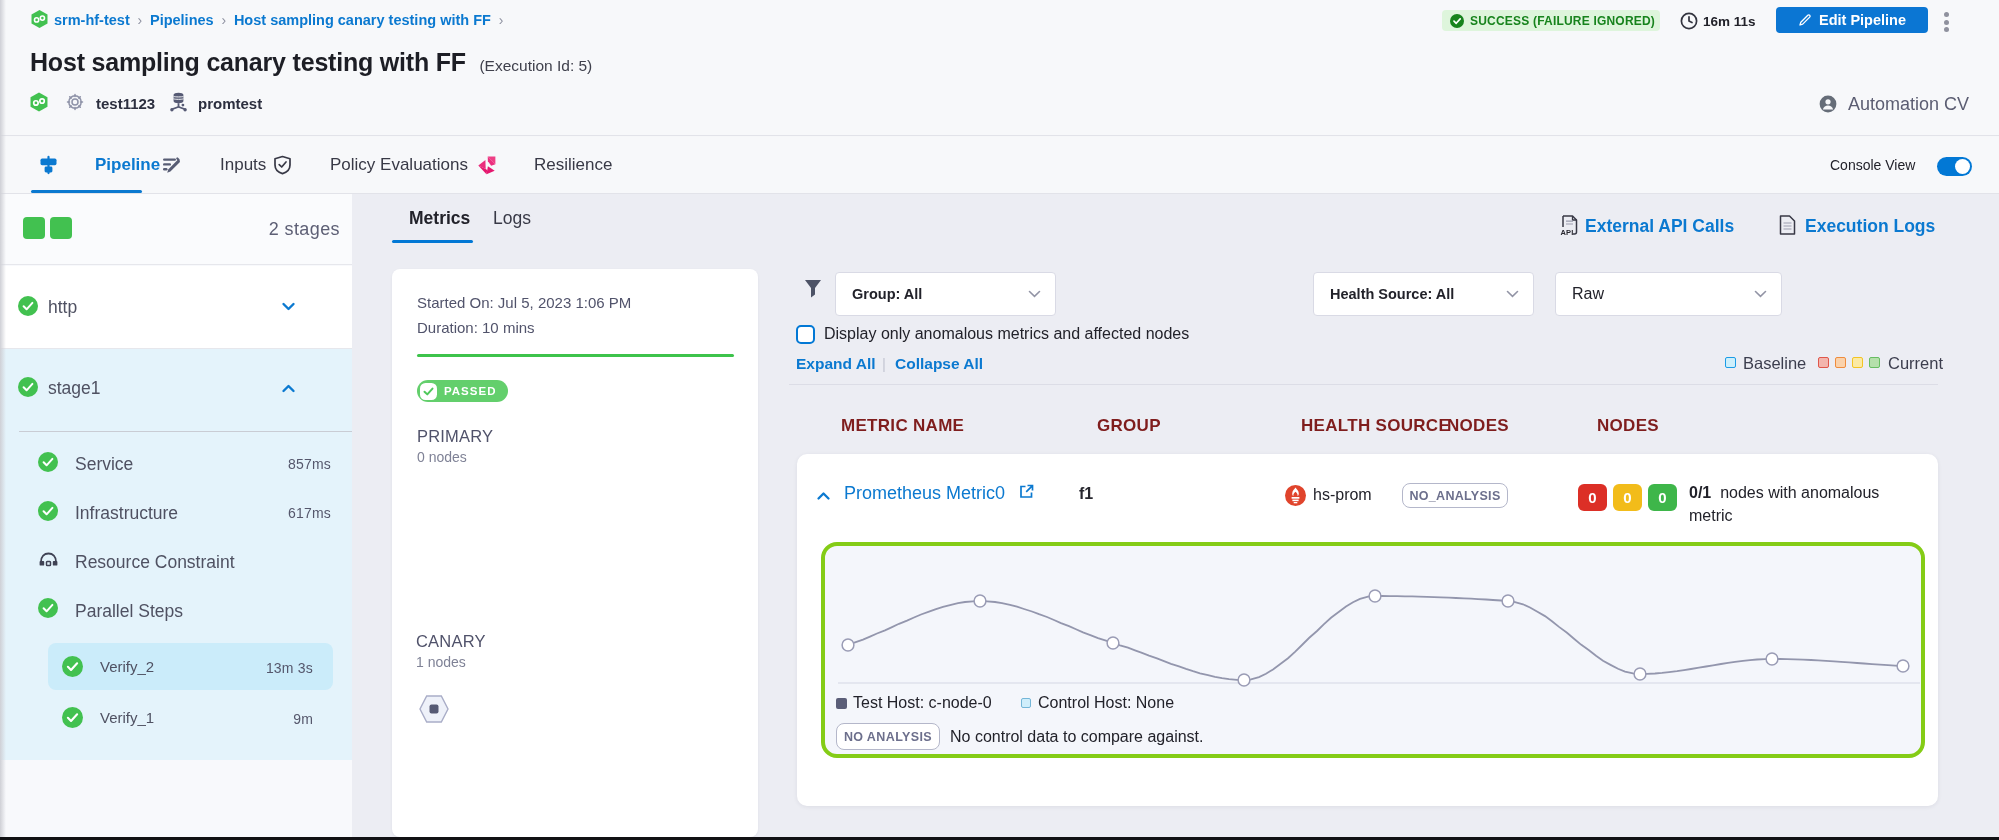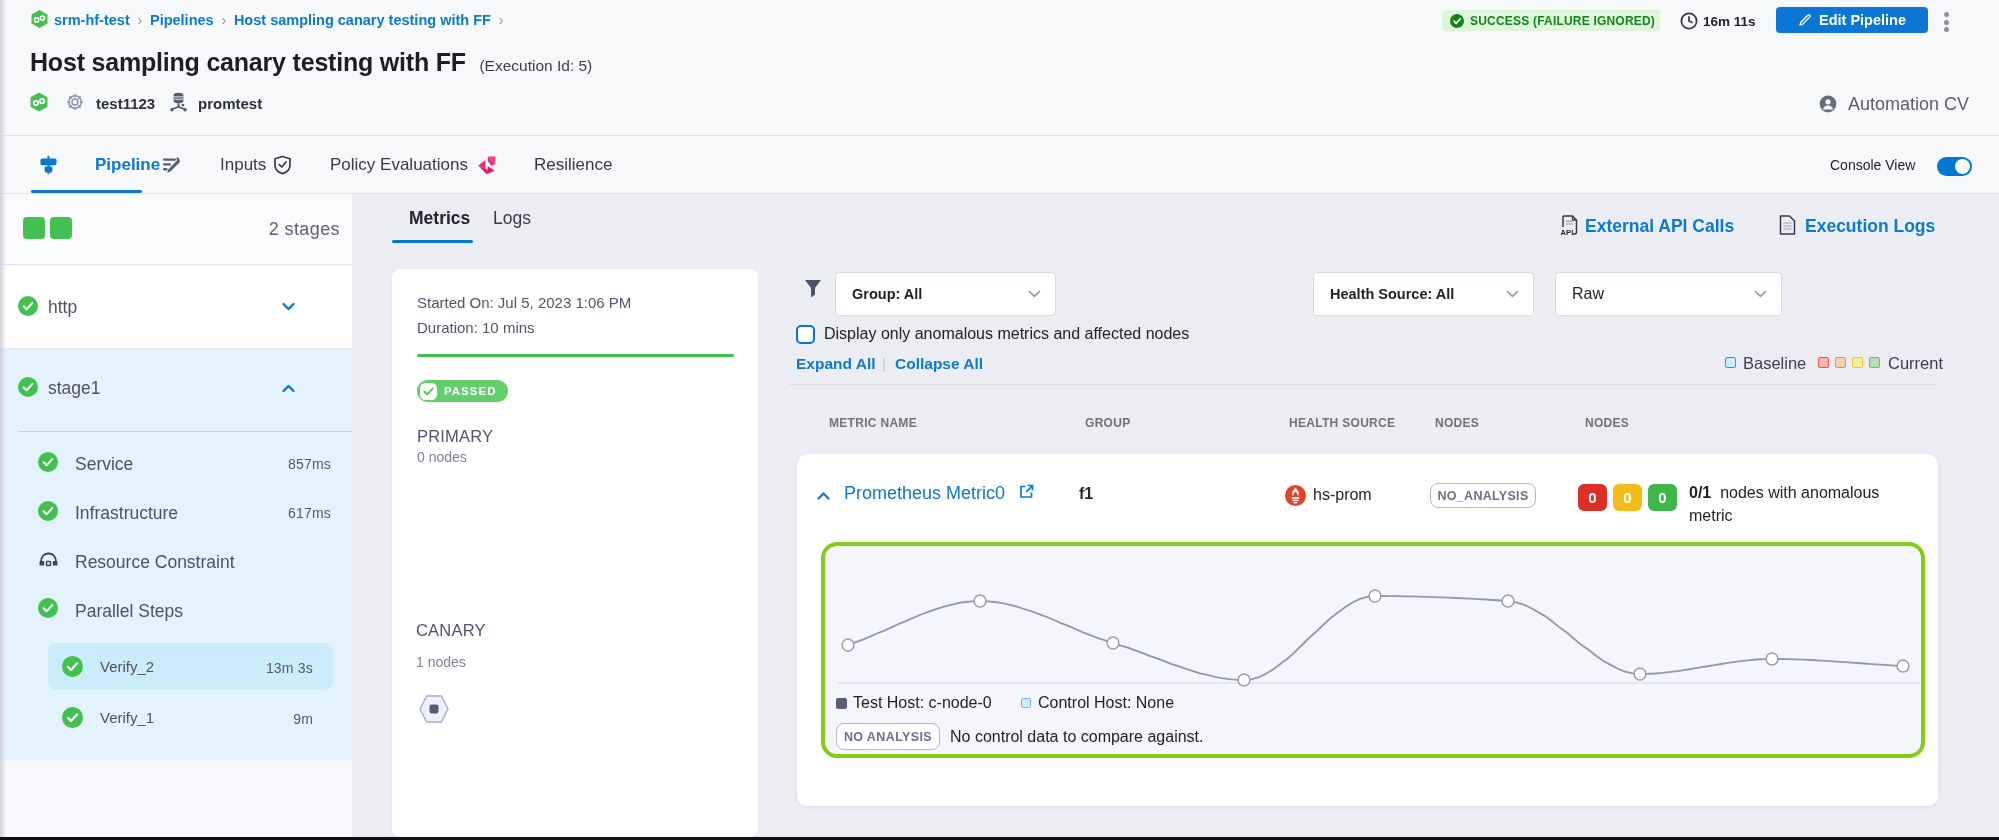--- a/index.html
+++ b/index.html
@@ -51,21 +51,21 @@
 .groupsub { font-size:14px; color:#7f8296; }
 
 .biglink { font-size:17.5px; font-weight:700; color:#0b79d0; }
 
 .dd { position:absolute; top:78px; height:44px; background:#fff; border:1px solid #d9dae5; border-radius:4px; display:flex; align-items:center; justify-content:space-between; padding:0 14px 0 16px; }
 .dd b { font-size:14.5px; color:#22222a; font-weight:600;}
 
 .legsq { position:absolute; width:11px; height:11px; border-radius:2px; top:163px; }
 .legtxt { font-size:16.5px; color:#3c3e4e; top:160px; }
 
-.th { font-size:12px; font-weight:700; color:#737373; letter-spacing:0.3px; top:222px; }
+.th { font-size:17px; font-weight:700; color:#7f1d1d; letter-spacing:0.3px; top:222px;margin-left:12px; }
 
 #metcard { left:445px; top:260px; width:1141px; height:352px; background:#fff; border-radius:10px; box-shadow:0 1px 4px rgba(40,41,61,0.08); }
 #chartpanel { left:24px; top:88px; width:1104px; height:216px; background:#f4f6fb; border:4px solid #84cc16; border-radius:16px; }
 .noanalysis { border:1px solid #b4b7ca; border-radius:8px; color:#6c6f8c; font-weight:700; display:flex; align-items:center; justify-content:center; background:#fff;}
 .riskbox { position:absolute; top:30px; width:29px; height:27px; border-radius:6px; color:#fff; font-size:15px; font-weight:700; text-align:center; line-height:27px; }
 
 #blackbar { left:0; top:837px; width:1999px; height:3px; background:#111114; }
 #leftedge { left:0; top:0; width:6px; height:837px; background:linear-gradient(to right,#cfd0d6,rgba(246,247,249,0)); }
 </style>
 </head>
@@ -273,21 +273,21 @@
     <div id="greenline" class="abs"></div>
     <div id="passedpill" class="abs">
       <svg style="margin-left:3px" width="17" height="17" viewBox="0 0 17 17">
         <rect x="0" y="0" width="17" height="17" rx="5.5" fill="#fff"></rect>
         <path d="M4.5 8.7 L7.3 11.4 L12.5 5.6" fill="none" stroke="#4fc95b" stroke-width="2" stroke-linecap="round" stroke-linejoin="round"></path>
       </svg>
       <b>PASSED</b>
     </div>
     <div class="grouphead abs" style="left:25px;top:158px">PRIMARY</div>
     <div class="groupsub abs" style="left:25px;top:180px">0 nodes</div>
-    <div class="grouphead abs" style="left:24px;top:352px">CANARY</div>
+    <div class="grouphead abs" style="left:24px;top:363px">CANARY</div>
     <div class="groupsub abs" style="left:24px;top:385px">1 nodes</div>
     <svg class="abs" style="left:27px;top:426px" width="30" height="28" viewBox="0 0 30 28">
       <polygon points="7.7,1 22.3,1 29,14 22.3,27 7.7,27 1,14" fill="#eef1f9" stroke="#a9adc7" stroke-width="1.4"></polygon>
       <rect x="10.5" y="9.5" width="9" height="9" rx="2" fill="#565a74"></rect>
     </svg>
   </div>
 
   <svg class="abs" style="left:1208px;top:21px" width="19" height="21" viewBox="0 0 19 21">
     <path d="M3 1 H12.5 L16.5 5 V17 C16.5 18.1 15.6 19 14.5 19 H13 M3 1 V12" fill="none" stroke="#383946" stroke-width="1.5" stroke-linejoin="round"></path>
     <path d="M12.5 1 V5 H16.5" fill="none" stroke="#383946" stroke-width="1.3" stroke-linejoin="round"></path>
@@ -358,21 +358,21 @@
     <div class="abs" style="left:282px;top:31px;font-size:16px;font-weight:600;color:#26262e">f1</div>
 
     <svg class="abs" style="left:488px;top:31px" width="21" height="21" viewBox="0 0 21 21">
       <circle cx="10.5" cy="10.5" r="10.5" fill="#e0442c"></circle>
       <path d="M10.5 2.6 C11.4 4.6 13.8 5.6 13.8 8.4 C13.8 9.8 13.2 10.6 12.6 11 C12.8 9.4 12.1 8.2 10.5 6.8 C9 8.2 8.1 9.4 8.4 11 C7.7 10.6 7.2 9.8 7.2 8.4 C7.2 5.6 9.6 4.6 10.5 2.6 Z" fill="#fff"></path>
       <rect x="6.6" y="12" width="7.8" height="1.7" fill="#fff"></rect>
       <rect x="7.4" y="14.6" width="6.2" height="1.6" fill="#fff"></rect>
       <rect x="8.7" y="17" width="3.6" height="1.3" fill="#fff"></rect>
     </svg>
     <div class="abs" style="left:516px;top:32px;font-size:16px;color:#22222a">hs-prom</div>
-    <div class="noanalysis abs" style="left:633px;top:29px;width:106px;height:25px;font-size:12.5px;letter-spacing:0.3px">NO_ANALYSIS</div>
+    <div class="noanalysis abs" style="left:605px;top:29px;width:106px;height:25px;font-size:12.5px;letter-spacing:0.3px">NO_ANALYSIS</div>
     <div class="riskbox" style="left:781px;background:#dc2f26">0</div>
     <div class="riskbox" style="left:816px;background:#f2bc1a">0</div>
     <div class="riskbox" style="left:851px;background:#3eb64a">0</div>
     <div class="abs" style="left:892px;top:27px;font-size:16px;color:#22222a;line-height:23px;width:230px"><b>0/1</b>&nbsp; nodes with anomalous metric</div>
 
     <div id="chartpanel" class="abs">
       <svg width="1102" height="214" viewBox="0 0 1102 214">
         <line x1="13" y1="137" x2="1095" y2="137" stroke="#d4d7e4" stroke-width="1"></line>
         <path d="M 23,99.0 L 30,96.4 L 38,93.6 L 45,90.6 L 52,87.5 L 60,84.3 L 67,81.1 L 74,77.8 L 82,74.6 L 89,71.5 L 96,68.5 L 104,65.7 L 111,63.1 L 118,60.8 L 126,58.9 L 133,57.2 L 140,56.0 L 148,55.3 L 155,55.0 L 162,55.3 L 170,56.0 L 177,57.2 L 185,58.8 L 192,60.7 L 199,63.0 L 207,65.5 L 214,68.2 L 222,71.0 L 229,74.0 L 236,77.1 L 244,80.2 L 251,83.3 L 258,86.4 L 266,89.3 L 273,92.1 L 281,94.7 L 288,97.0 L 295,99.3 L 303,101.7 L 310,104.3 L 317,106.9 L 324,109.6 L 332,112.4 L 339,115.1 L 346,117.8 L 354,120.4 L 361,122.9 L 368,125.2 L 375,127.3 L 383,129.2 L 390,130.8 L 397,132.2 L 404,133.2 L 412,133.8 L 419,134.0 L 426,133.3 L 434,131.1 L 441,127.8 L 448,123.4 L 455,118.2 L 463,112.2 L 470,105.8 L 477,99.0 L 484,92.0 L 492,85.0 L 499,78.2 L 506,71.8 L 514,65.8 L 521,60.6 L 528,56.2 L 535,52.9 L 543,50.7 L 550,50.0 L 557,50.0 L 565,50.1 L 572,50.2 L 580,50.3 L 587,50.4 L 594,50.6 L 602,50.8 L 609,51.1 L 616,51.3 L 624,51.6 L 631,52.0 L 639,52.3 L 646,52.7 L 653,53.1 L 661,53.5 L 668,54.0 L 676,54.5 L 683,55.0 L 690,56.1 L 698,58.3 L 705,61.5 L 712,65.5 L 720,70.1 L 727,75.3 L 734,80.9 L 742,86.7 L 749,92.7 L 756,98.6 L 764,104.3 L 771,109.8 L 778,114.7 L 786,119.1 L 793,122.8 L 800,125.6 L 808,127.4 L 815,128.0 L 822,127.9 L 830,127.5 L 837,126.9 L 844,126.1 L 852,125.2 L 859,124.1 L 866,123.0 L 874,121.7 L 881,120.5 L 888,119.3 L 896,118.0 L 903,116.9 L 910,115.8 L 918,114.9 L 925,114.1 L 932,113.5 L 940,113.1 L 947,113.0 L 955,113.0 L 962,113.2 L 970,113.4 L 978,113.7 L 986,114.0 L 993,114.4 L 1001,114.9 L 1009,115.4 L 1016,115.9 L 1024,116.4 L 1032,117.0 L 1039,117.5 L 1047,118.1 L 1055,118.6 L 1063,119.1 L 1070,119.6 L 1078,120.0" fill="none" stroke="#9396ad" stroke-width="1.8"></path>
         <g fill="#fff" stroke="#9a9cb5" stroke-width="1.5">

